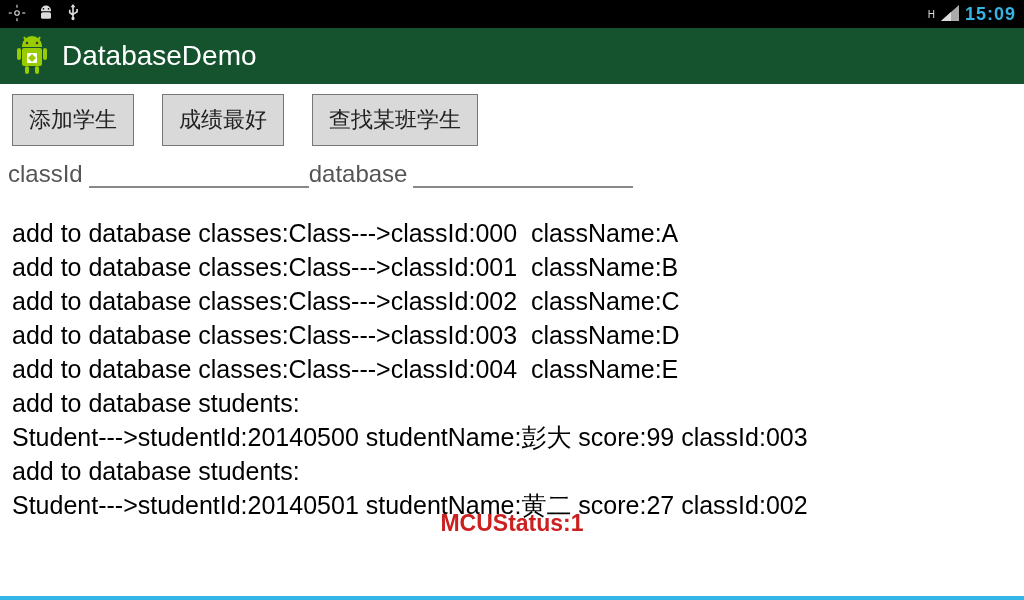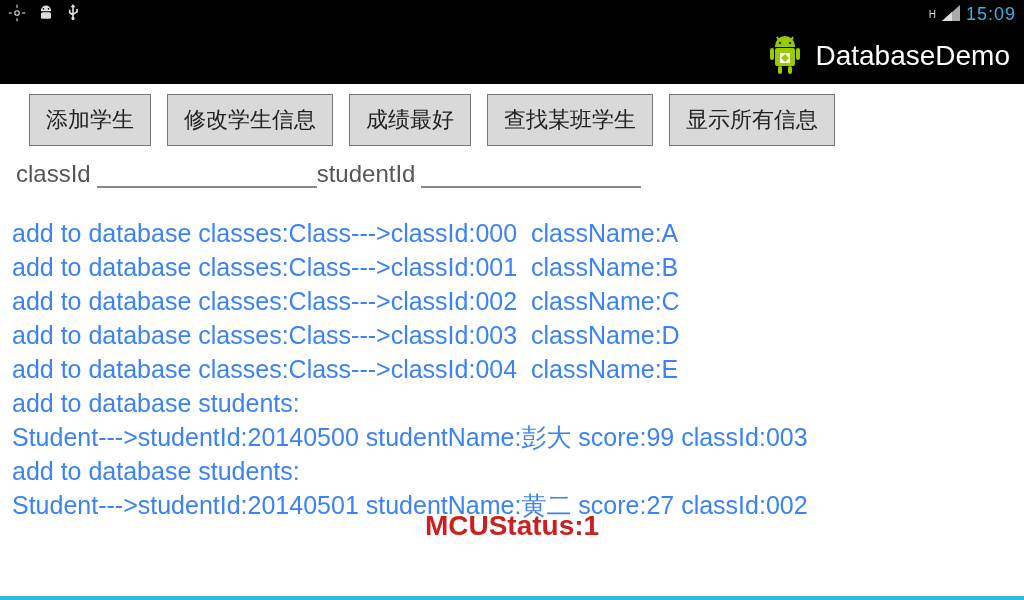--- a/index.html
+++ b/index.html
@@ -3,43 +3,43 @@
 <meta charset="utf-8">
 <style>
   * { box-sizing: border-box; }
   html, body { margin: 0; padding: 0; width: 1024px; height: 600px; font-family: Arial, sans-serif; overflow: hidden; }
   body { background: #fff; position: relative; }
 
   
   .statusbar { height: 28px; background: #000; display: flex; align-items: center; justify-content: space-between; color: #ddd; font-size: 15px; padding: 0 8px; }
   .statusbar-left { display: flex; align-items: center; gap: 10px; }
   .statusbar-right { display: flex; align-items: center; gap: 6px; }
-  .statusbar-right .clock { color: #33b5e5; font-size: 18px; font-weight: 400; letter-spacing: 1px; }
+  .statusbar-right .clock { color: #33b5e5; font-size: 18px; font-weight: 700; letter-spacing: 1px; }
   .ico { display: inline-block; line-height: 1; }
 
   
-  .titlebar { height: 56px; background: #000000; display: flex; align-items: center; padding: 0 14px; gap: 12px; justify-content: flex-end; }
+  .titlebar { height: 56px; background: #14532d; display: flex; align-items: center; padding: 0 14px; gap: 12px; }
   .robot { display: inline-flex; }
   .app-title { color: #fff; font-size: 28px; font-weight: 400; }
 
   
-  .btnrow { display: flex; gap: 16px; padding: 10px 12px 6px 12px; flex-wrap: nowrap; margin-left: 17px; }
+  .btnrow { display: flex; gap: 28px; padding: 10px 12px 6px 12px; flex-wrap: nowrap; }
   .btn { background: #d9d9d9; border: 1px solid #777; padding: 10px 16px; font-size: 22px; color: #222; cursor: pointer; }
 
   
-  .formrow { display: flex; align-items: flex-end; padding: 8px 0 4px 16px; }
+  .formrow { display: flex; align-items: flex-end; padding: 8px 0 4px 8px; }
   .field { display: flex; align-items: flex-end; }
   .field label { font-size: 24px; color: #555; margin-right: 6px; white-space: nowrap; }
   .field input { border: none; border-bottom: 2px solid #888; outline: none; font-size: 20px; padding: 2px 0; height: 28px; background: transparent; }
 
   
-  .output { padding: 4px 12px 0 12px; font-size: 25px; line-height: 34px; color: #3b82f6; white-space: pre-wrap; }
+  .output { padding: 4px 12px 0 12px; font-size: 25px; line-height: 34px; color: #000000; white-space: pre-wrap; }
   .hl { position: absolute; left: 0; right: 0; bottom: 0; height: 4px; background: #33b5e5; }
 
-  .overlay-center { position: absolute; top: 510px; left: 50%; transform: translateX(-50%); color: #CC2020; font-size: 28px; font-weight: bold; pointer-events: none; }
+  .overlay-center { position: absolute; top: 510px; left: 50%; transform: translateX(-50%); color: #CC2020; font-size: 23px; font-weight: bold; pointer-events: none; }
 </style>
 </head>
 <body>
 
 <div class="statusbar">
   <div class="statusbar-left">
     <span class="ico">
       <svg width="18" height="18" viewBox="0 0 24 24">
           <g fill="none" stroke="#ddd" stroke-width="1.5">
             <circle cx="12" cy="12" r="3"></circle>
@@ -91,33 +91,31 @@
         <rect fill="#9c0" x="21" y="30" width="4" height="8" rx="2"></rect>
       <rect fill="#fff" x="13" y="17" width="10" height="10" rx="1"></rect>
         <path fill="#9c0" d="M14 22l4-4 4 4-4 4z"></path>
     </svg>
   </span>
   <span class="app-title">DatabaseDemo</span>
 </div>
 
 <div class="btnrow">
   <button class="btn">添加学生</button>
-  <button class="btn">修改学生信息</button>
   <button class="btn">成绩最好</button>
   <button class="btn">查找某班学生</button>
-  <button class="btn">显示所有信息</button>
 </div>
 
 <div class="formrow">
   <div class="field">
     <label>classId</label>
     <input style="width: 220px;" value="">
   </div>
   <div class="field">
-    <label>studentId</label>
+    <label>database</label>
     <input style="width: 220px;" value="">
   </div>
 </div>
 
 <div class="formrow" style="padding-top:16px">
 </div>
 
 <div class="output" id="output">add to database classes:Class---&gt;classId:000  className:A
 add to database classes:Class---&gt;classId:001  className:B
 add to database classes:Class---&gt;classId:002  className:C

